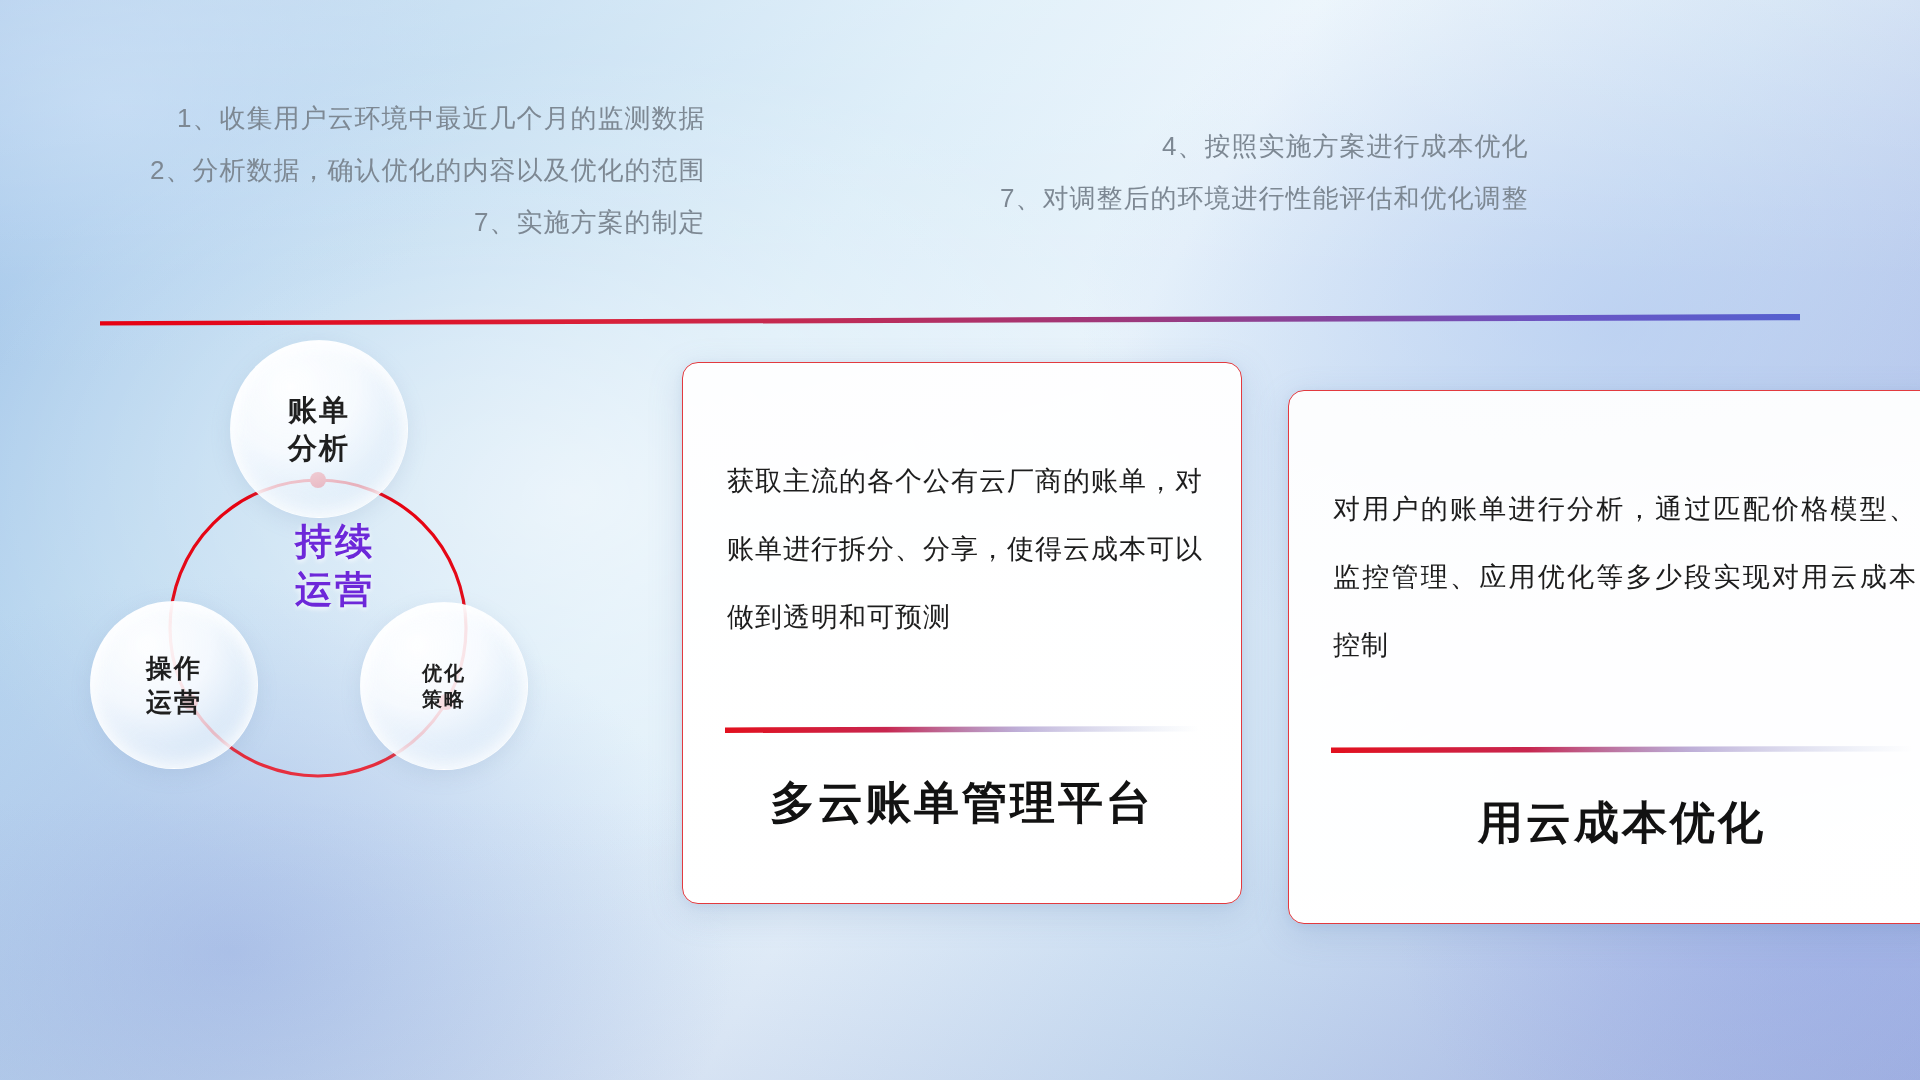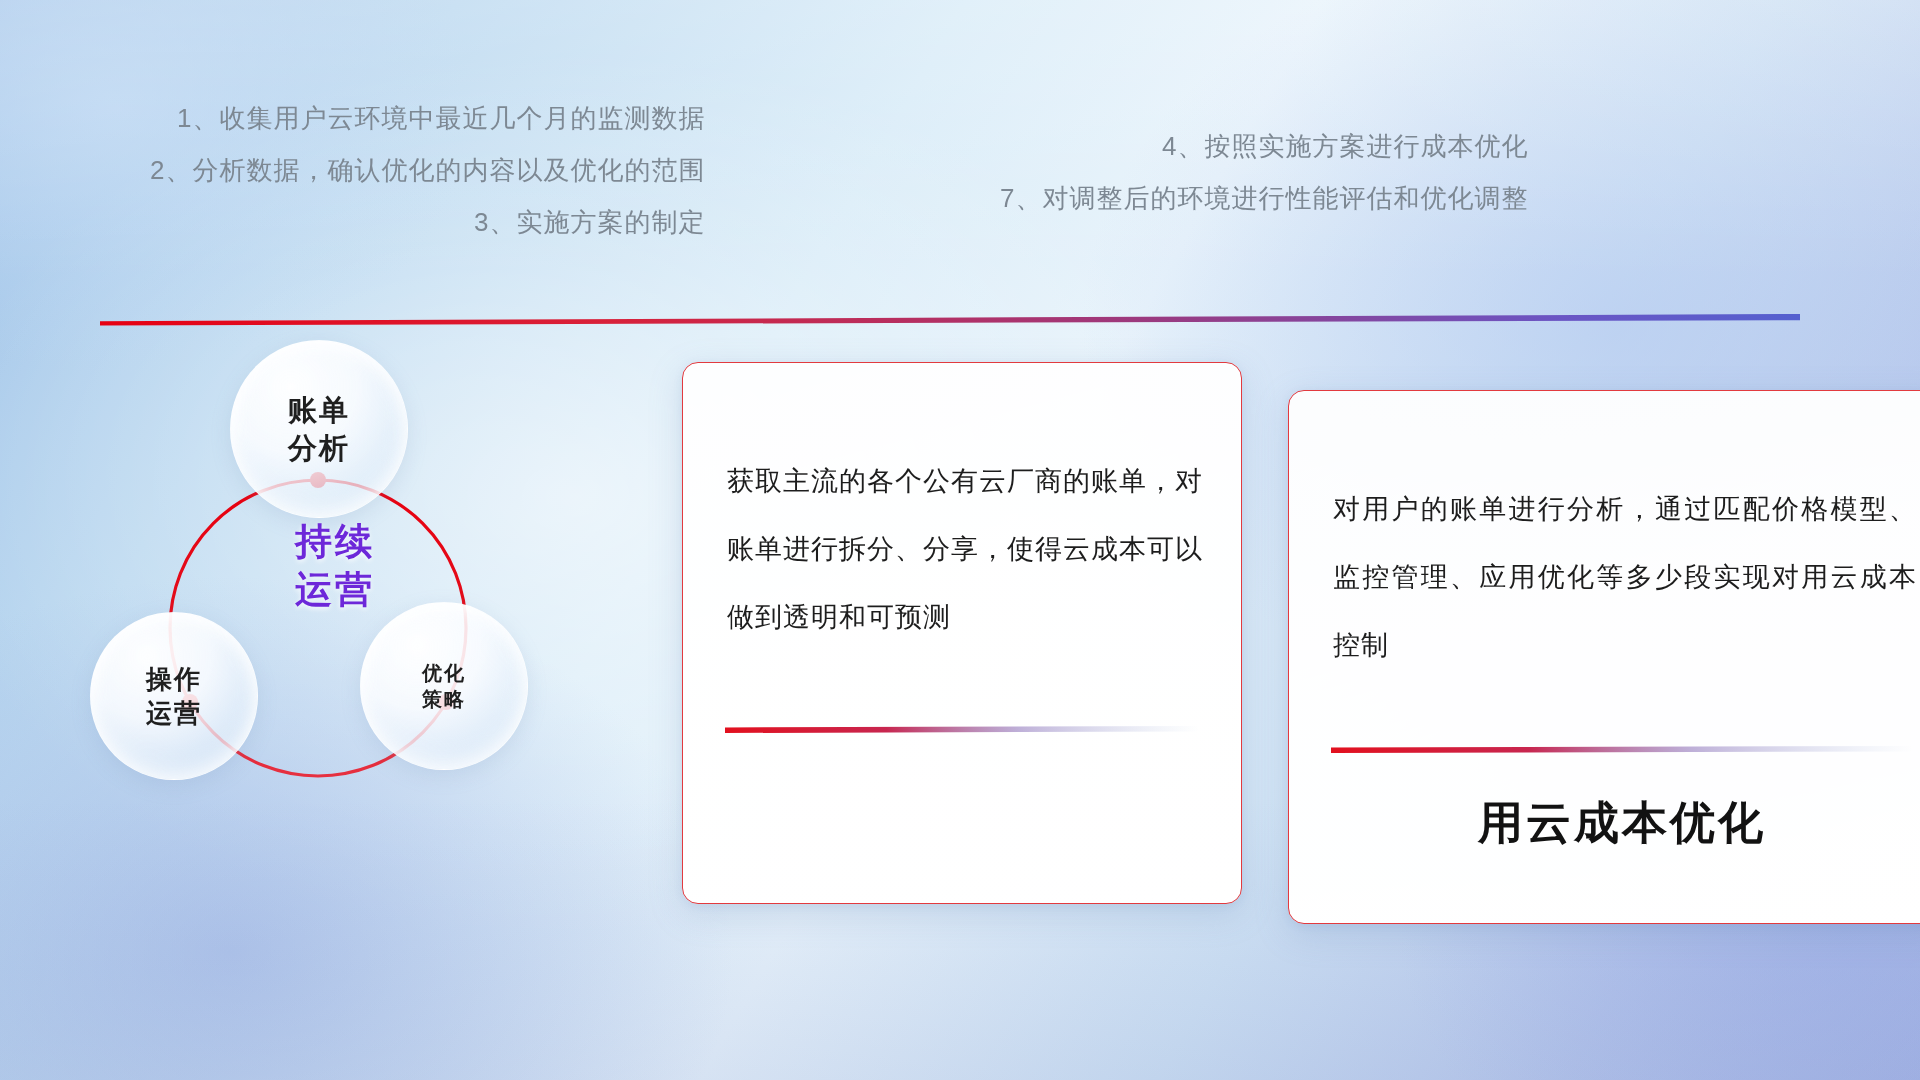--- a/index.html
+++ b/index.html
@@ -46,21 +46,21 @@
                0 6px 20px rgba(120,150,190,.18);
     border:1px solid rgba(255,255,255,.85);
     display:flex;align-items:center;justify-content:center;
   }
   .sphere-label{
     text-align:right;color:#1f1f1f;font-weight:700;
     line-height:1.32;letter-spacing:2px;
   }
   .s-top{left:140px;top:0px;width:176px;height:176px;}
   .s-top .sphere-label{font-size:29px;}
-  .s-bl{left:0px;top:272px;width:166px;height:166px;}
+  .s-bl{left:0px;top:261px;width:166px;height:166px;}
   .s-bl .sphere-label{font-size:26px;}
   .s-br{left:270px;top:262px;width:166px;height:166px;}
   .s-br .sphere-label{font-size:20px;}
 
   .center-label{
     position:absolute;left:150px;top:178px;width:190px;
     text-align:center;color:#6d28d9;font-weight:800;
     font-size:37px;line-height:1.30;letter-spacing:3px;
     text-shadow:0 2px 5px rgba(255,255,255,.85);
   }
@@ -105,21 +105,21 @@
   <div class="bg-layer bl4"></div>
   <div class="bg-layer bl5"></div>
   <div class="bg-layer bl6"></div>
   <div class="bg-layer bl7"></div>
 </div>
 
 <div id="toplist">
   <div class="list-col col-left">
     <div class="list-item">1、收集用户云环境中最近几个月的监测数据</div>
     <div class="list-item">2、分析数据，确认优化的内容以及优化的范围</div>
-    <div class="list-item">3、实施方案的制定</div>
+    <div class="list-item">7、实施方案的制定</div>
   </div>
   <div class="list-col col-right">
     <div class="list-item">4、按照实施方案进行成本优化</div>
     <div class="list-item">7、对调整后的环境进行性能评估和优化调整</div>
   </div>
 </div>
 
 <div id="divider">
   <svg width="1700" height="12" viewBox="0 0 1700 12" preserveAspectRatio="none">
     <defs>
@@ -186,20 +186,21 @@
         <linearGradient id="ruleGrad1" x1="0" y1="0" x2="1" y2="0">
           <stop offset="0" stop-color="#e2101e"></stop>
           <stop offset="0.34" stop-color="#c8264f"></stop>
           <stop offset="0.62" stop-color="#8a6fb8" stop-opacity="0.55"></stop>
           <stop offset="1" stop-color="#9fb8dd" stop-opacity="0"></stop>
         </linearGradient>
       </defs>
       <path d="M0 1.4 L476 0 L476 5.4 L0 7 Z" fill="url(#ruleGrad1)"></path>
     </svg>
   </div>
+  <div class="card-title">多云账单管理平台</div>
 </div>
 
 <div class="card" id="card2">
   <div class="card-body">对用户的账单进行分析，通过匹配价格模型、监控管理、应用优化等多少段实现对用云成本控制</div>
   <div class="card-rule">
     <svg width="100%" height="7" viewBox="0 0 476 7" preserveAspectRatio="none">
       <defs>
         <linearGradient id="ruleGrad2" x1="0" y1="0" x2="1" y2="0">
           <stop offset="0" stop-color="#e2101e"></stop>
           <stop offset="0.34" stop-color="#c8264f"></stop>

